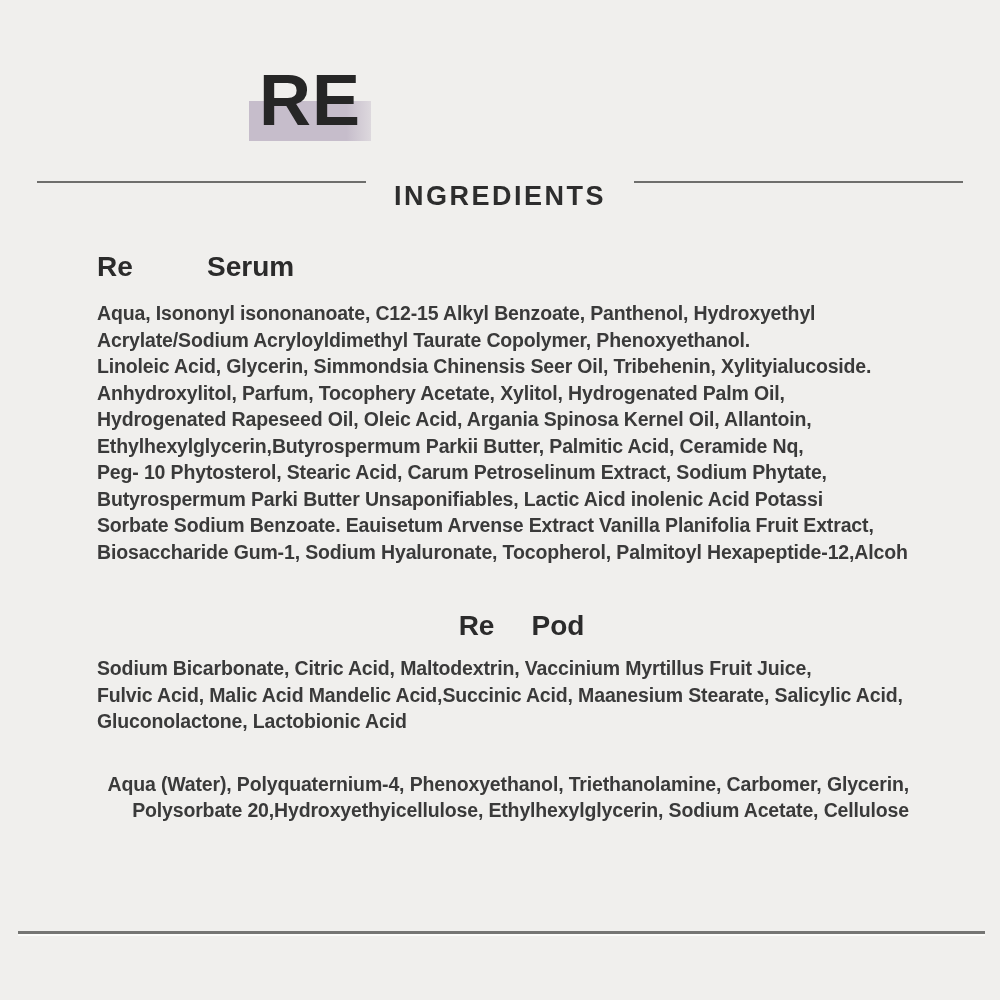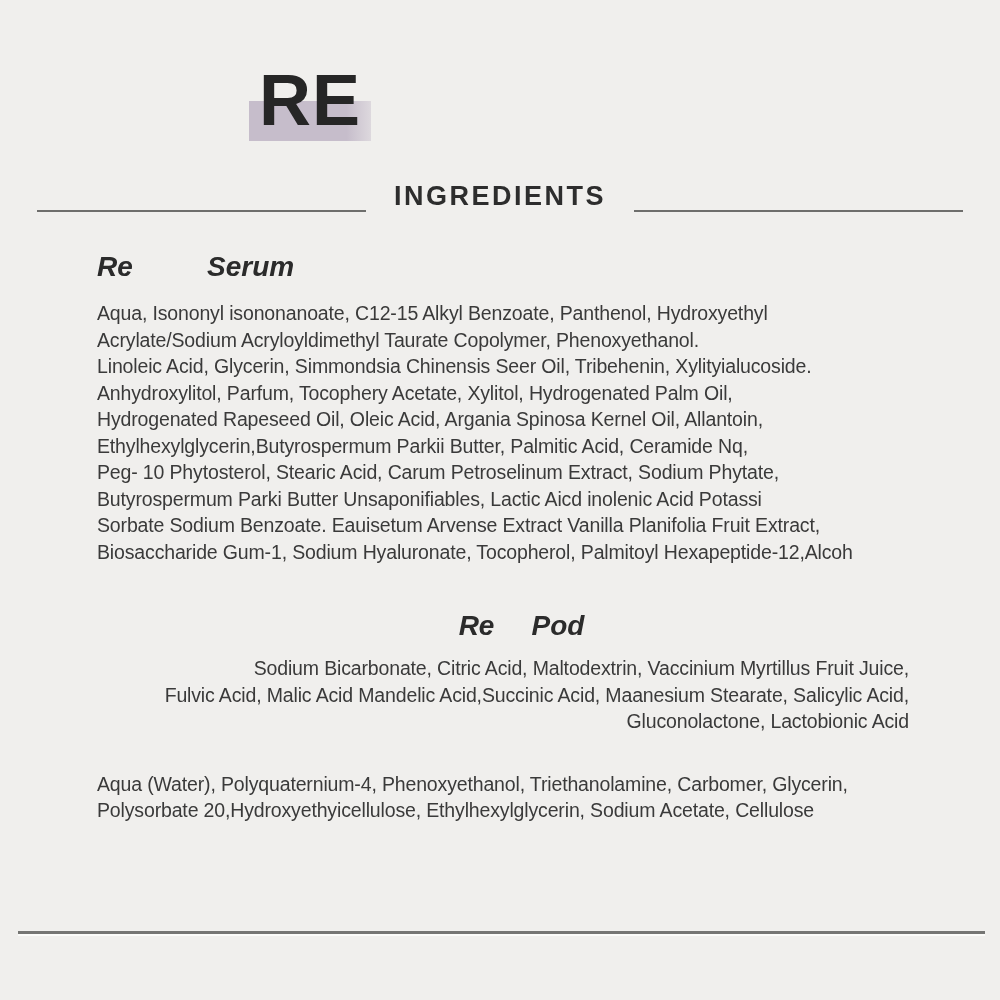--- a/index.html
+++ b/index.html
@@ -48,21 +48,21 @@
     letter-spacing: 1px;
   }
 
   
   .ingredients-row {
     position: absolute;
     top: 181px;
     left: 0;
     right: 0;
     display: flex;
-    align-items: flex-end;
+    align-items: flex-start;
   }
   .ingredients-row .rule {
     flex: 1;
     height: 2px;
     background: #6e6e6c;
   }
   .ingredients-row .rule.left  { margin-left: 37px;  margin-right: 28px; }
   .ingredients-row .rule.right { margin-right: 37px; margin-left: 28px; }
   .ingredients-title {
     font-size: 27px;
@@ -77,39 +77,39 @@
     position: absolute;
     top: 250px;
     left: 97px;
     width: 812px;
   }
   .section-heading {
     font-size: 28px;
     line-height: 34px;
     font-weight: bold;
     color: #2b2b2b;
-    font-style: italic;
   }
   .section-prefix {
     display: inline-block;
     min-width: 110px;
   }
   .ingredients-paragraph {
     font-size: 19.5px;
     line-height: 26.5px;
     letter-spacing: -0.15px;
     color: #3a3a3a;
     white-space: pre-line;
+    font-weight: bold;
   }
   .heading-serum { margin: 0 0 16px 0; }
   .para-serum    { margin: 0 0 44px 0; }
   .heading-pod   { margin: 0 0 12px 0; text-align: center; }
-  .para-pod      { margin: 8px 0 36px 0; text-align: right; }
+  .para-pod      { margin: 8px 0 36px 0; }
   .heading-gel   { margin: 0 0 10px 0; }
-  .para-gel      { margin: 0; }
+  .para-gel      { margin: 0; text-align: right; }
 
   
   .bottom-divider {
     position: absolute;
     top: 931px;
     left: 18px;
     right: 15px;
   }
   .bottom-divider .dark  { height: 3px; background: #757573; }
   .bottom-divider .light { height: 2px; background: #fbfbf9; }

